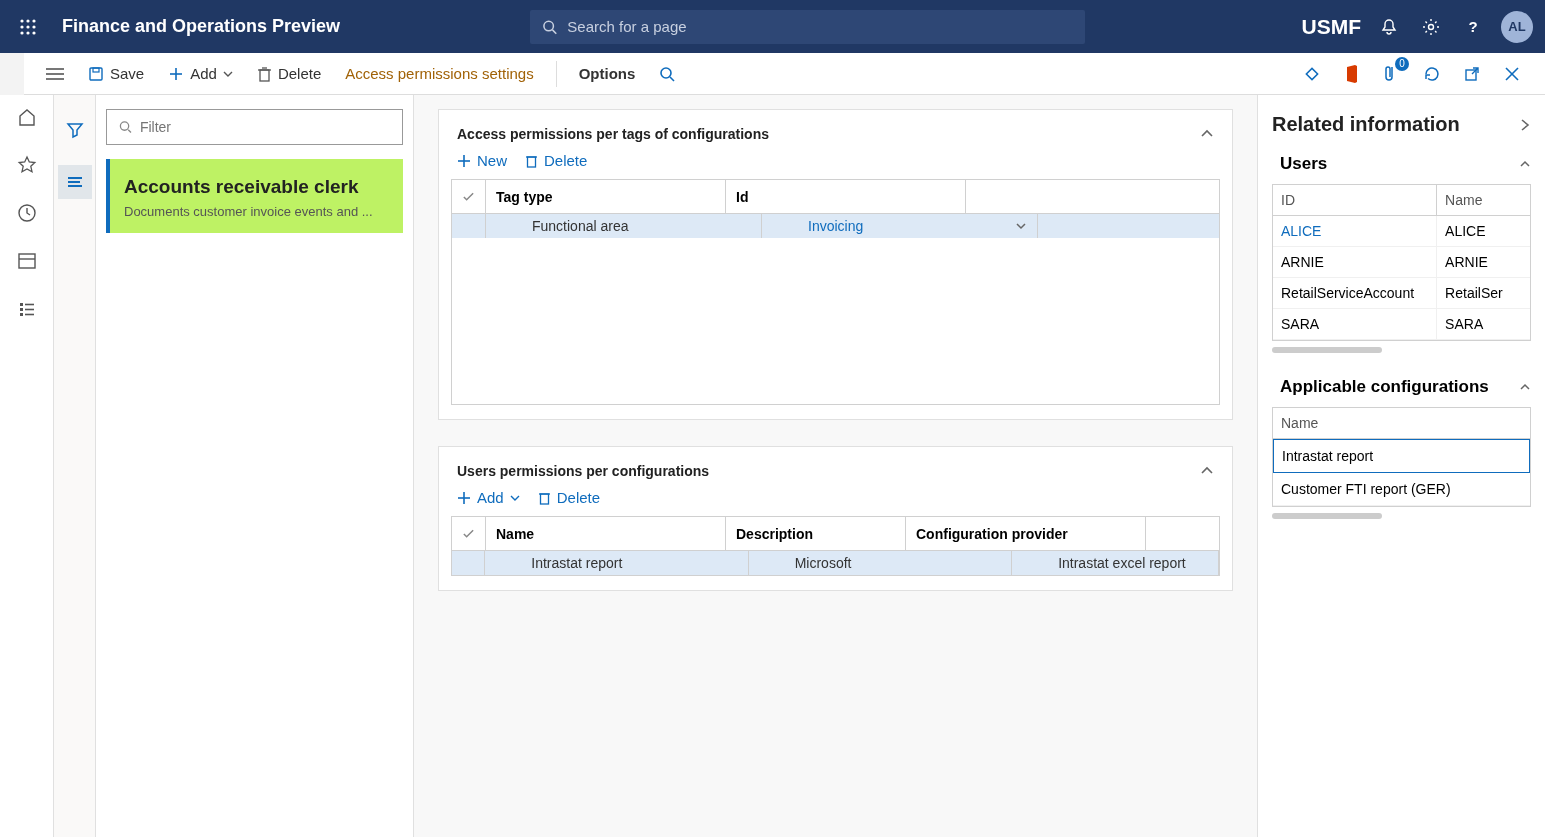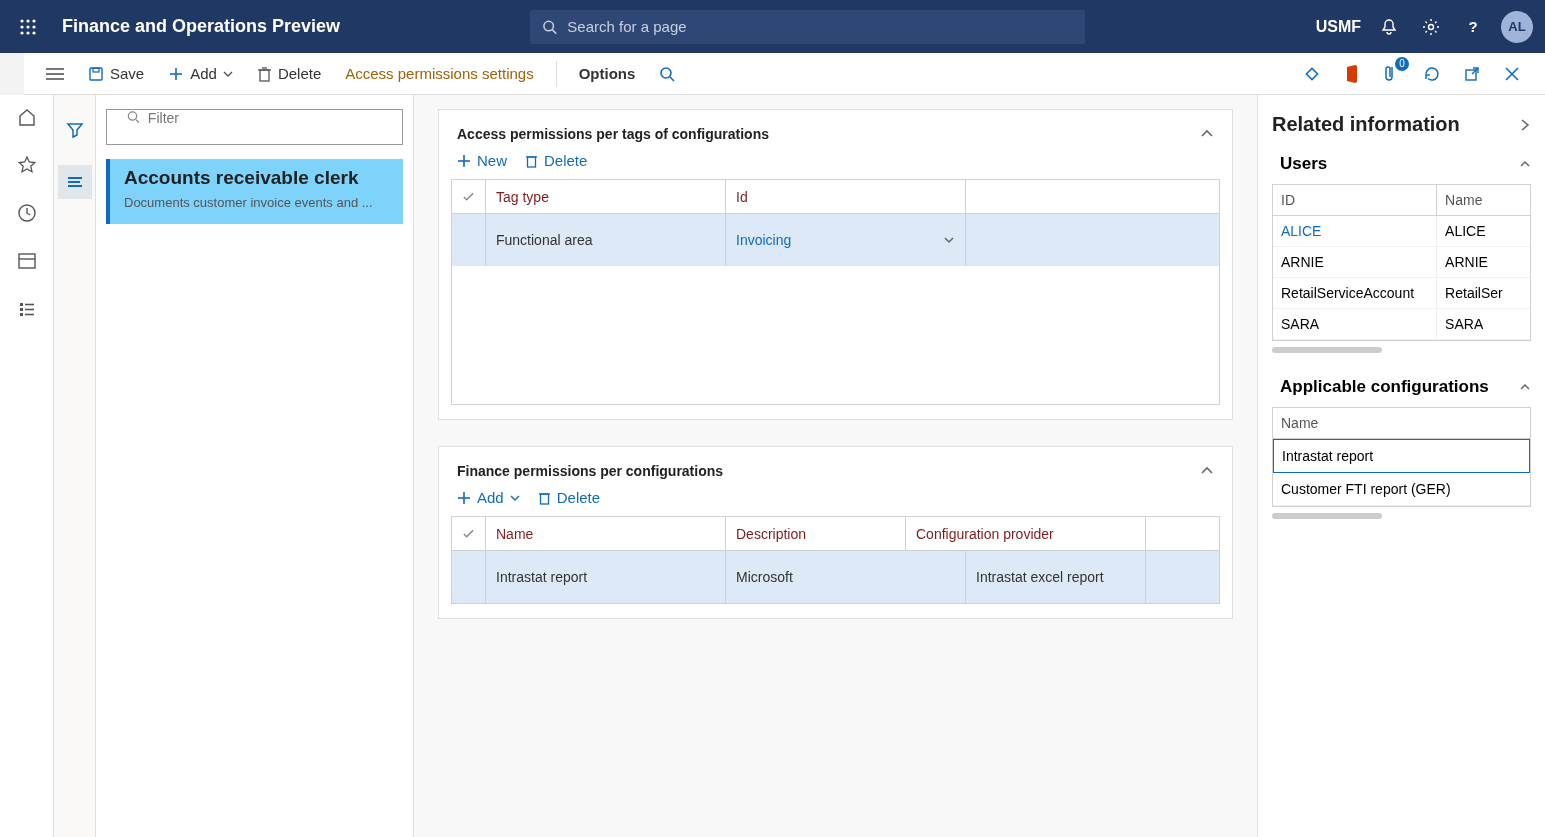--- a/index.html
+++ b/index.html
@@ -7,21 +7,21 @@
 
 
 .topbar { height: 53px; background: #203864; color: #fff; display: flex; align-items: center; padding: 0 12px; }
 .topbar .waffle { width: 32px; height: 32px; display:flex; align-items:center; justify-content:center; cursor:pointer; }
 .topbar .title { margin-left: 18px; font-size: 18px; font-weight: 600; }
 .topbar .search { margin-left: 190px; width: 555px; height: 34px; background: #2e4775; border-radius: 2px; display:flex; align-items:center; padding: 0 12px; color: #c8d0e0; cursor:text; }
 .topbar .search input { background: transparent; border: none; outline: none; color: #86efac; margin-left: 10px; font-size: 15px; width: 100%; }
 .topbar .search input::placeholder { color: #c8d0e0; }
 .topbar .spacer { flex: 1; }
 .topbar .rtools { display:flex; align-items:center; gap: 14px; }
-.topbar .rtools .txt { font-size: 16px; font-weight: 600; }
+.topbar .rtools .txt { font-size: 21px; font-weight: 600; }
 .topbar .iconbtn { width: 28px; height: 28px; display:flex; align-items:center; justify-content:center; cursor:pointer; }
 .topbar .avatar { width: 32px; height: 32px; border-radius: 50%; background: #9fb4d8; color: #203864; font-size:13px; font-weight:600; display:flex; align-items:center; justify-content:center; }
 
 
 .actionbar { height: 42px; background: #fff; border-bottom: 1px solid #ddd; display:flex; align-items:center; padding: 0 14px; gap: 8px; margin-left: 24px; }
 .actionbar .abtn { display:flex; align-items:center; gap:6px; height: 32px; padding: 0 8px; font-size:15px; color:#333; cursor:pointer; }
 .actionbar .abtn.lite { color:#a16207; }
 .actionbar .divider { width:1px; height:26px; background:#ddd; margin: 0 6px; }
 .actionbar .options { font-weight:600; }
 .actionbar .right-icons { margin-left:auto; display:flex; align-items:center; gap:18px; padding-right:8px; }
@@ -35,40 +35,40 @@
 .rail { width: 54px; background:#fff; border-right:1px solid #e0e0e0; display:flex; flex-direction:column; align-items:center; padding-top:10px; gap:24px; }
 .rail .ric { width:24px; height:24px; display:flex; align-items:center; justify-content:center; color:#666; cursor:pointer; }
 
 
 .rail2 { width: 42px; background:#faf9f8; border-right:1px solid #e0e0e0; display:flex; flex-direction:column; align-items:center; padding-top:18px; gap:18px; }
 .rail2 .r2ic { width:34px; height:34px; display:flex; align-items:center; justify-content:center; color:#0f6cbd; cursor:pointer; }
 .rail2 .r2ic.active { background:#e1e6ea; }
 
 
 .listpanel { width: 318px; background:#fff; border-right:1px solid #e0e0e0; padding: 14px 10px; }
-.filterbox { border:1px solid #999; height:36px; display:flex; align-items:flex-start; padding:0 20px; gap:8px; color:#666; }
+.filterbox { border:1px solid #999; height:36px; display:flex; align-items:center; padding:0 12px; gap:8px; color:#666; }
 .filterbox input { border:none; outline:none; font-size:14px; width:100%; }
-.listitem { margin-top:14px; background:#7dd3fc; border-left:4px solid #0f6cbd; padding:8px 14px 14px; cursor:pointer; }
+.listitem { margin-top:14px; background:#bef264; border-left:4px solid #0f6cbd; padding:17px 14px 14px; cursor:pointer; }
 .listitem .li-title { font-size:19px; font-weight:600; color:#222; }
 .listitem .li-sub { font-size:13px; color:#555; margin-top:6px; white-space:nowrap; overflow:hidden; text-overflow:ellipsis; }
 
 
 .content { flex:1; padding: 14px 24px; overflow-y:auto; position:relative; }
 .content .pagecrumb { font-size:15px; color:#444; margin-bottom:14px; }
 .card { background:#fff; border:1px solid #e0e0e0; margin-bottom:26px; }
 .card-head { display:flex; align-items:center; justify-content:space-between; padding:16px 18px 10px; }
 .card-head h3 { font-size:14px; font-weight:600; color:#222; }
 .card-head .chev { color:#666; cursor:pointer; }
 .card-tools { display:flex; gap:18px; padding: 0 18px 10px; }
 .toolbtn { display:flex; align-items:center; gap:6px; color:#0f6cbd; font-size:15px; cursor:pointer; }
 .tbl { border:1px solid #d0d0d0; margin: 0 12px 14px; }
 .tbl-hdr { display:flex; background:#fff; border-bottom:1px solid #d0d0d0; height:34px; }
 .tbl-hdr .th, .tbl-row .td { border-right:1px solid #d0d0d0; padding:6px 10px; font-size:14px; color:#333; display:flex; align-items:center; }
-.tbl-hdr .th { color:#7f1d1d; }
-.tbl-row { display:flex; height:52px; }
+.tbl-hdr .th { color:#000000;font-weight:bold; }
+.tbl-row { display:flex; height:24px;gap:36px; }
 .tbl-row.selected { background:#dde9f6; }
 .checkcol { width:34px; justify-content:center; }
 .tagtypecol { width:240px; }
 .idcol { width:240px; justify-content:space-between; }
 .idcol .ddchev { color:#666; }
 .linkish { color:#0f6cbd; }
 .namecol { width:240px; }
 .provcol { width:240px; }
 .desccol { width:180px; }
 .tbl-body { height:190px; }
@@ -347,21 +347,21 @@
                   </svg>
                 </span>
             </div>
           </div>
         </div>
       </div>
     </div>
 
     <div class="card">
       <div class="card-head">
-        <h3>Finance permissions per configurations</h3>
+        <h3>Users permissions per configurations</h3>
         <div class="chev">
             <svg width="14" height="14" viewBox="0 0 14 14">
               <path d="M2 9l5-5 5 5" fill="none" stroke="#666" stroke-width="1.6"></path>
             </svg>
           </div>
       </div>
       <div class="card-tools">
         <div class="toolbtn">
           <svg width="14" height="14" viewBox="0 0 14 14">
               <line x1="7" y1="1" x2="7" y2="13" stroke="#0f6cbd" stroke-width="1.6"></line>

